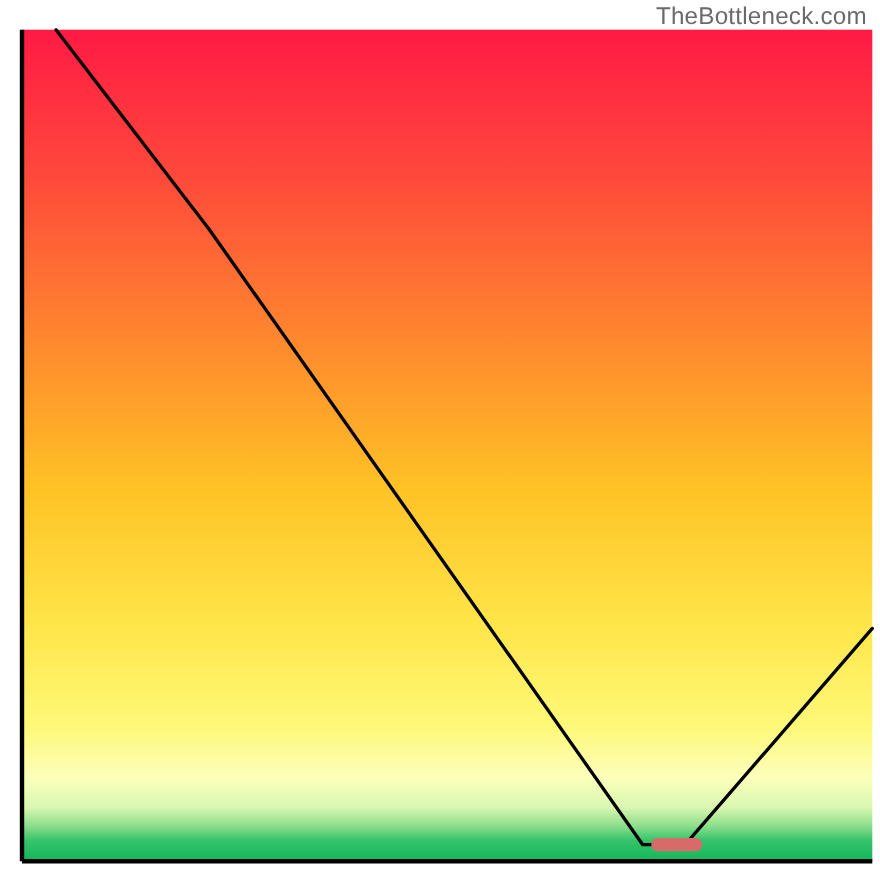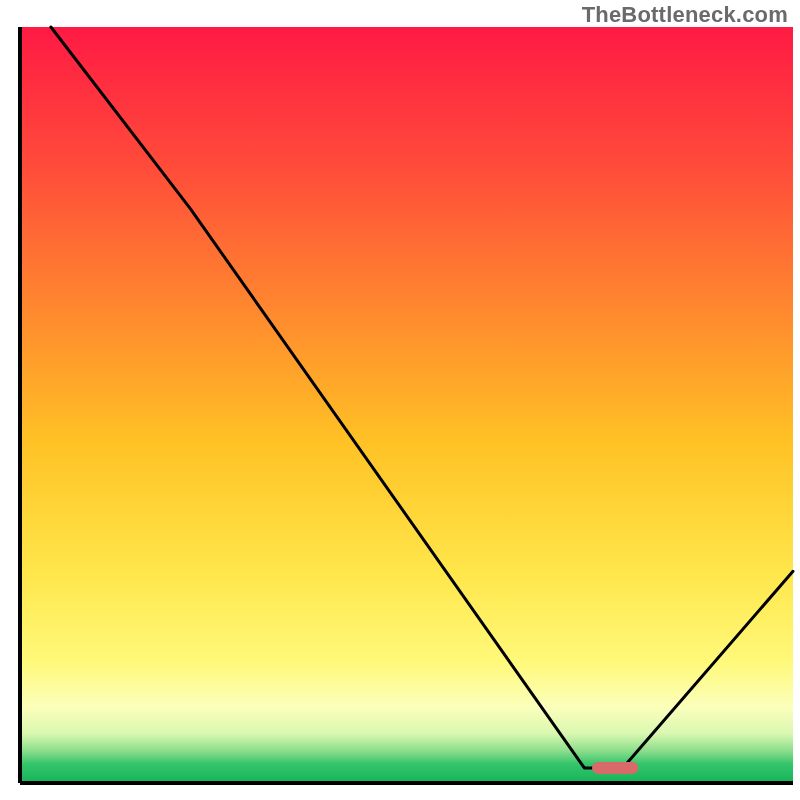--- a/index.html
+++ b/index.html
@@ -13,21 +13,21 @@
 .container {
   position: relative;
   width: 800px;
   height: 800px;
 }
 .watermark {
   position: absolute;
   top: 2px;
   right: 12px;
   font-size: 22px;
-  font-weight: 700;
+  font-weight: 400;
   color: #6a6a6a;
   letter-spacing: 0.2px;
   z-index: 5;
 }
 svg.chart {
   position: absolute;
   top: 0;
   left: 0;
 }
 </style>

